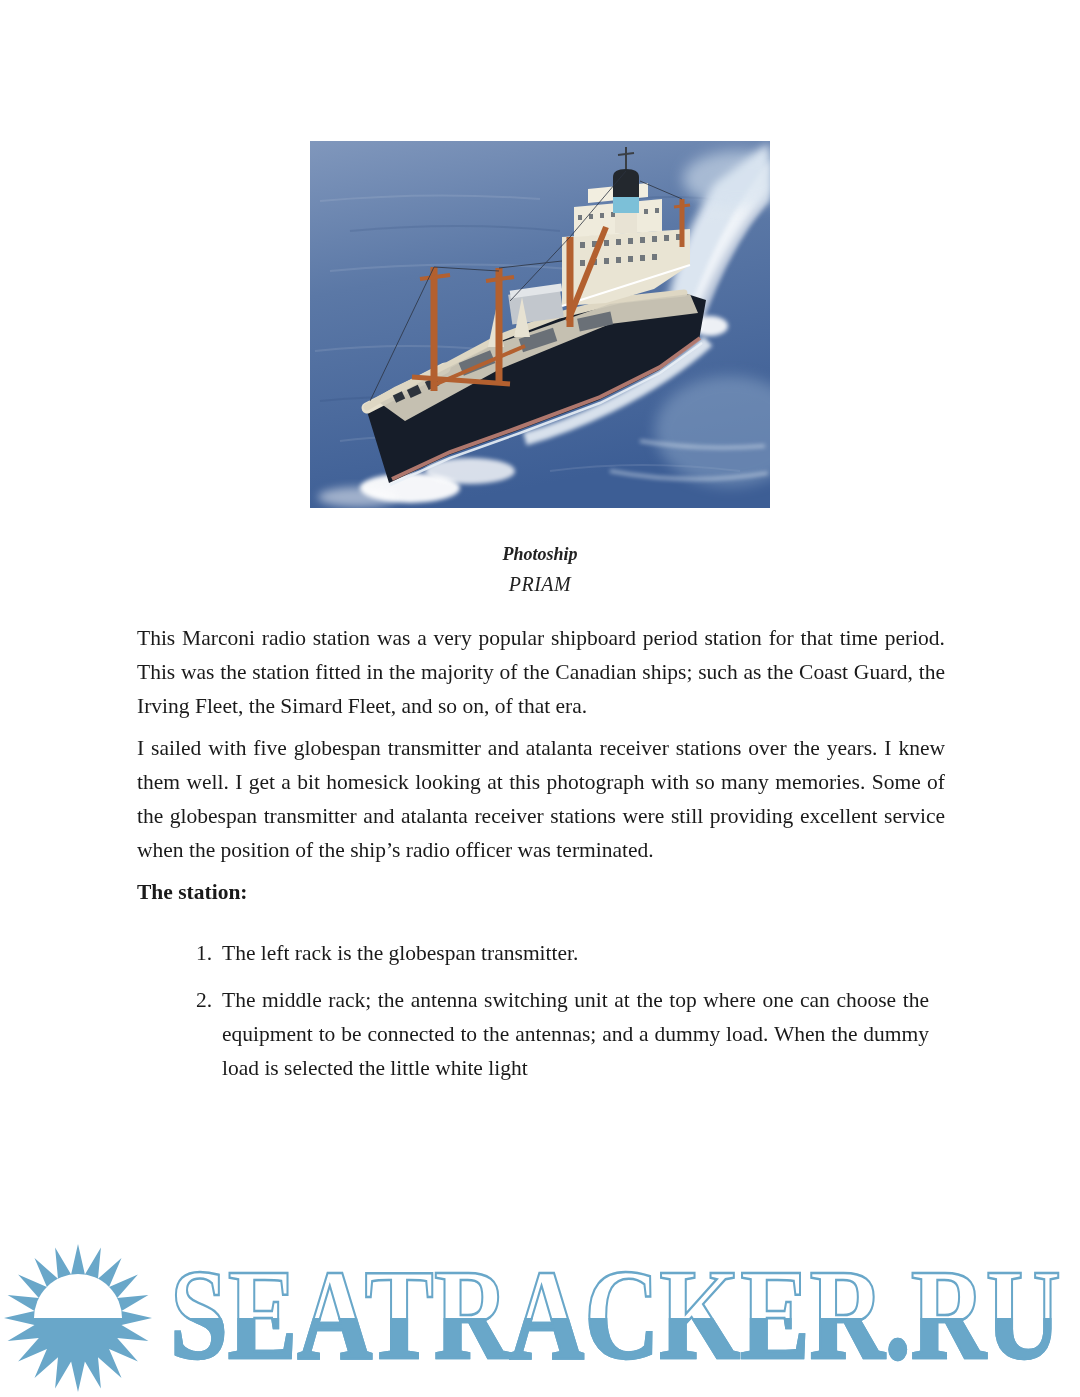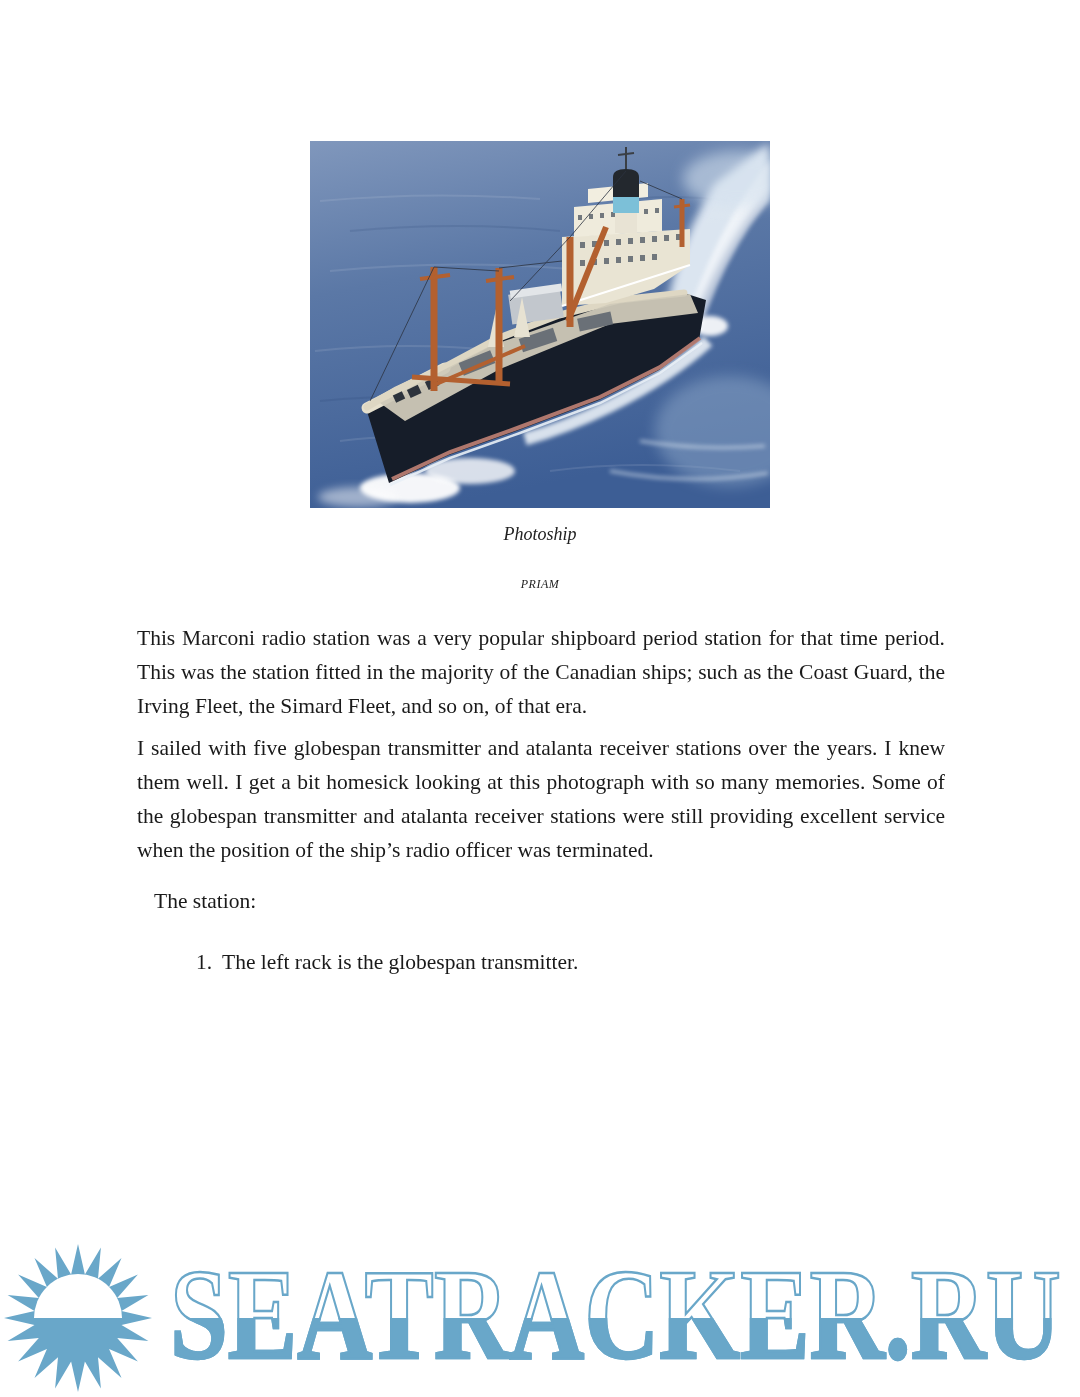--- a/index.html
+++ b/index.html
@@ -12,28 +12,28 @@
     color:#1a1a1a;
   }
   .photo{
     position:absolute;left:310px;top:141px;width:460px;height:367px;margin:0;
   }
   .photo svg{display:block;width:460px;height:367px;}
   .caption{
     position:absolute;left:0;right:0;text-align:center;
     font-style:italic;color:#222;
   }
-  .caption1{top:524px;font-size:18px;line-height:20px;}
-  .caption2{top:574px;font-size:12px;line-height:20px;letter-spacing:0.5px;}
+  .caption1{top:544px;font-size:18px;line-height:20px;font-weight:bold;}
+  .caption2{top:574px;font-size:20px;line-height:20px;letter-spacing:0.5px;}
   .text-block{
     position:absolute;left:137px;top:621px;width:808px;
     font-size:21.5px;line-height:34px;
   }
   .text-block p{margin:0 0 8px 0;text-align:justify;}
-  .text-block p.station{margin:17px;text-align:left;}
+  .text-block p.station{margin:0;text-align:left;font-weight:bold;}
   .list{margin-top:27px;}
   .li{
     margin:0 16px 13px 0;
     padding-left:85px;
     text-align:justify;
     font-family:Liberation Serif, serif;
   }
   .num{display:inline-block;width:26px;margin-left:-26px;}
   
   .watermark{position:absolute;left:0;top:1240px;width:968px;height:157px;pointer-events:none;}
@@ -209,20 +209,21 @@
 
   <div class="caption caption1">Photoship</div>
   <div class="caption caption2">PRIAM</div>
 
   <div class="text-block">
     <p>This Marconi radio station was a very popular shipboard period station for that time period. This was the station fitted in the majority of the Canadian ships; such as the Coast Guard, the Irving Fleet, the Simard Fleet, and so on, of that era.</p>
     <p>I sailed with five globespan transmitter and atalanta receiver stations over the years. I knew them well. I get a bit homesick looking at this photograph with so many memories. Some of the globespan transmitter and atalanta receiver stations were still providing excellent service when the position of the ship’s radio officer was terminated.</p>
     <p class="station">The station:</p>
     <div class="list">
       <div class="li"><span class="num">1.</span><span>The left rack is the globespan transmitter.</span></div>
+      <div class="li"><span class="num">2.</span><span>The middle rack; the antenna switching unit at the top where one can choose the equipment to be connected to the antennas; and a dummy load. When the dummy load is selected the little white light</span></div>
     </div>
   </div>
 
   <div class="watermark">
     <svg class="sun" viewBox="0 0 152 152">
       <polygon fill="#69a7c9" points="
         76,2 82.9,32.5 98.9,5.6 96,36.8 119.5,16.1 107.1,44.9 135.9,32.5 115.2,56
         146.4,53.1 119.5,69.1 150,76 119.5,82.9 146.4,98.9 115.2,96 135.9,119.5 107.1,107.1
         119.5,135.9 96,115.2 98.9,146.4 82.9,119.5 76,150 69.1,119.5 53.1,146.4 56,115.2
         32.5,135.9 44.9,107.1 16.1,119.5 36.8,96 5.6,98.9 32.5,82.9 2,76 32.5,69.1

